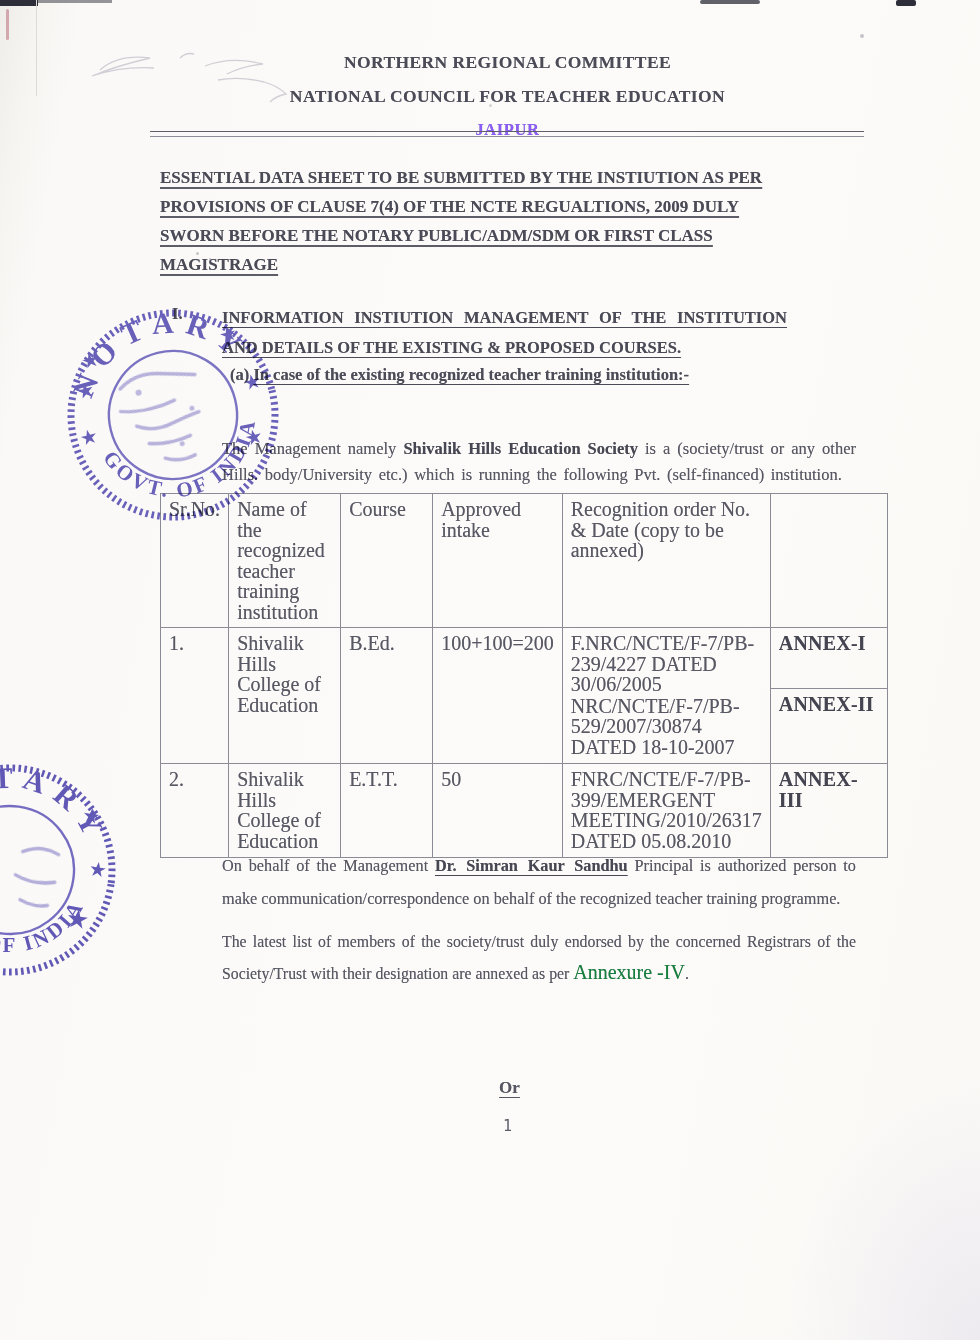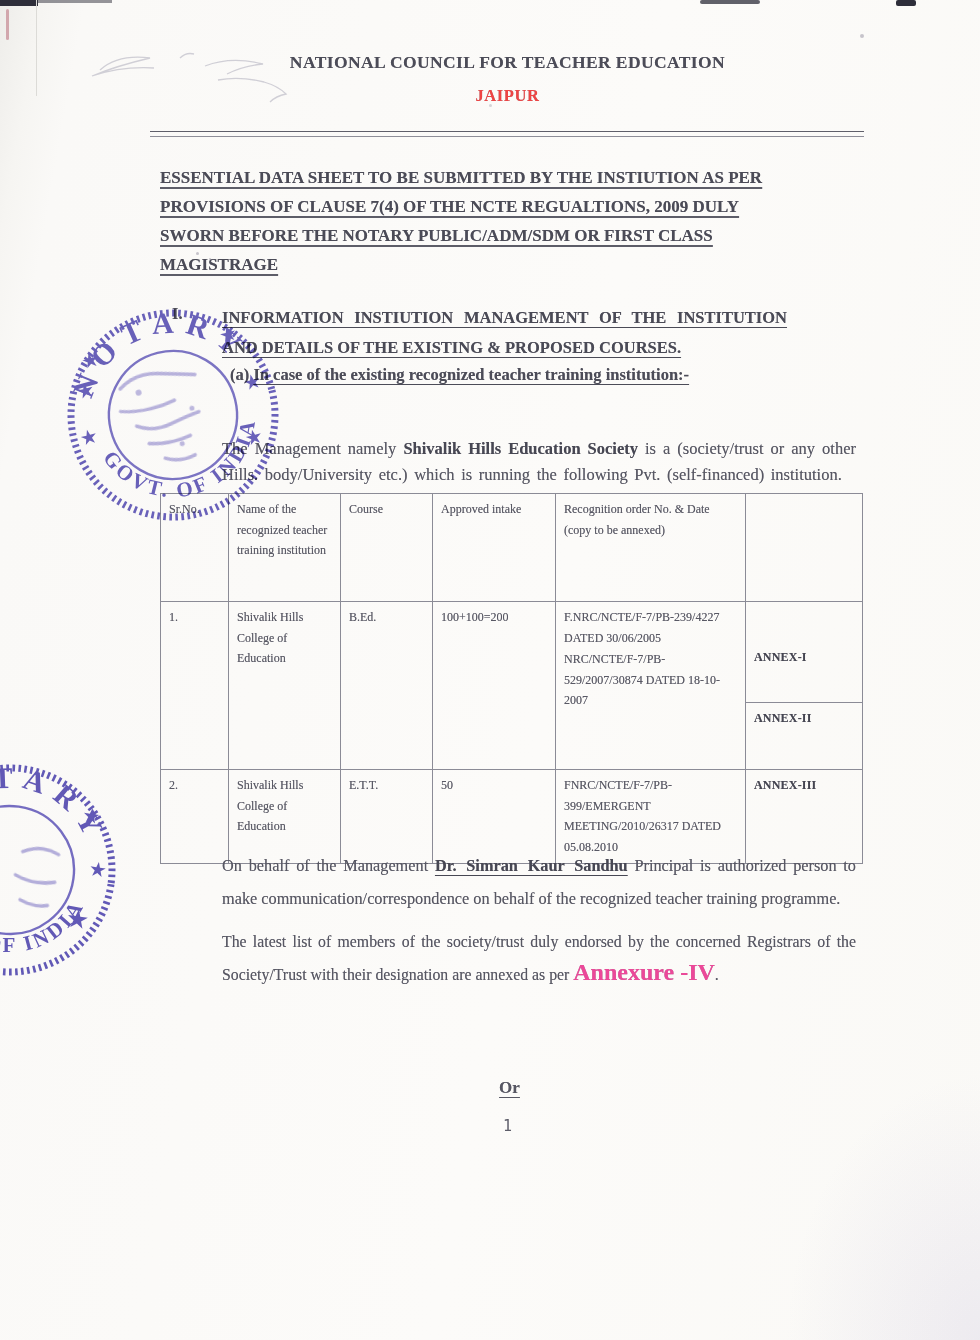--- a/index.html
+++ b/index.html
@@ -16,21 +16,21 @@
 
   
   .edge-mark{position:absolute;background:#2e2e3a;}
   .fold-line{position:absolute;left:36px;top:0;width:1px;height:96px;background:#dcdbd7;}
   .red-line{position:absolute;left:6px;top:9px;width:3px;height:31px;background:#c2808c;opacity:.65;border-radius:2px;}
   .speck{position:absolute;background:#9a98a6;border-radius:50%;opacity:.55;}
 
   
   .doc-header{position:absolute;left:150px;top:52px;width:715px;text-align:center;}
   .doc-header .l1,.doc-header .l2{font-weight:bold;font-size:17.5px;color:#4c4c58;letter-spacing:.4px;margin-bottom:13px;}
-  .doc-header .l3{font-weight:bold;font-size:16.5px;color:#ef4444;letter-spacing:.6px;}
+  .doc-header .l3{font-weight:bold;font-size:16.5px;color:#8b5cf6;letter-spacing:.6px;}
   .header-rule{position:absolute;left:150px;top:131px;width:714px;height:4px;
     border-top:1.7px solid #5f5f6a;border-bottom:1px solid #8e8e98;}
 
   
   .doc-title{position:absolute;left:160px;top:163px;width:695px;text-align:left;
     font-weight:bold;font-size:17px;line-height:29px;color:#4b4b57;}
   .doc-title div{text-decoration:underline;text-decoration-thickness:1.5px;text-underline-offset:4px;text-decoration-color:#5d5d68;}
 
   
   .sec-num{position:absolute;left:172px;top:304px;font-weight:bold;font-size:16.5px;color:#4b4b57;}
@@ -40,35 +40,35 @@
   .sub-heading{position:absolute;left:222px;top:365px;width:636px;font-weight:bold;font-size:16.5px;color:#4c4c58;padding-left:8px;}
   .sub-heading .u{text-decoration:underline;text-decoration-thickness:1.3px;text-underline-offset:4px;}
 
   
   .intro{position:absolute;left:222px;top:419px;width:634px;font-size:16.5px;line-height:26px;
     text-align:justify;color:#575763;word-spacing:2.5px;}
   .intro b{color:#474753;}
 
   
   .data-table{position:absolute;left:160px;top:493px;border-collapse:collapse;table-layout:fixed;
-    font-size:12px;line-height:20.5px;color:#585864;padding-left:26px;}
+    font-size:20px;line-height:20.5px;color:#585864;padding-left:26px;}
   .data-table td,.data-table th{border:1px solid #8b8b96;vertical-align:top;text-align:left;
     padding:5px 8px;font-weight:normal;}
   .data-table .annex-cell{padding:0;}
   .annex-box{padding:5px 8px;font-weight:bold;color:#454551;letter-spacing:.2px;}
-  .annex-box.split{border-bottom:1px solid #8b8b96;height:50px;margin-top:40px;}
+  .annex-box.split{border-bottom:1px solid #8b8b96;height:50px;}
   .annex-box.second{height:56px;}
   .rec-line{margin:0 0 1px 0;}
 
   
   .para{position:absolute;left:222px;width:634px;text-align:justify;color:#575763;}
   .p1{top:833px;font-size:16.3px;line-height:33px;}
   .p1 .bu{font-weight:bold;text-decoration:underline;text-underline-offset:4px;text-decoration-thickness:1.4px;color:#474753;word-spacing:3px;}
   .p2{top:910px;font-size:15.8px;line-height:31px;}
-  .p2 .big{font-weight:bold;font-size:24px;color:#ec4899;}
+  .p2 .big{font-weight:normal;font-size:20px;color:#15803d;}
   .p3{top:977px;font-size:15.8px;line-height:31px;}
   .p3 .big{font-weight:bold;font-size:20px;color:#474753;letter-spacing:.3px;}
 
   
   .or-label{position:absolute;left:152px;top:1078px;width:715px;text-align:center;
     font-size:17px;font-weight:bold;color:#575763;
     text-decoration:underline;text-decoration-thickness:1.4px;text-underline-offset:4px;}
   .page-num{position:absolute;left:150px;top:1117px;width:715px;text-align:center;font-size:15px;color:#5d5d69;font-family:"DejaVu Sans Mono",monospace;}
 
   
@@ -105,20 +105,21 @@
   <div class="speck" style="left:489px;top:104px;width:3px;height:3px;opacity:.4;"></div>
 
   <svg class="pencil" width="260" height="80" viewBox="0 0 260 80">
     <path d="M 40 42 q 18 -16 50 -12 q -34 8 -58 18 q 30 -10 62 -8"></path>
     <path d="M 145 38 q 26 -10 58 -2 q -20 2 -36 10"></path>
     <path d="M 158 52 q 22 -4 46 2 q 14 4 22 12 q -10 2 -16 8"></path>
     <path d="M 120 30 q 6 -6 14 -4"></path>
   </svg>
 
   <div class="doc-header txt">
+    <div class="l1">NORTHERN REGIONAL COMMITTEE</div>
     <div class="l2">NATIONAL COUNCIL FOR TEACHER EDUCATION</div>
     <div class="l3">JAIPUR</div>
   </div>
   <div class="header-rule"></div>
 
   <div class="doc-title txt">
     <div>ESSENTIAL DATA SHEET TO BE SUBMITTED BY THE INSTIUTION AS PER</div>
     <div>PROVISIONS OF CLAUSE 7(4) OF THE NCTE REGUALTIONS, 2009 DULY</div>
     <div>SWORN BEFORE THE NOTARY PUBLIC/ADM/SDM OR FIRST CLASS</div>
     <div>MAGISTRAGE</div>

